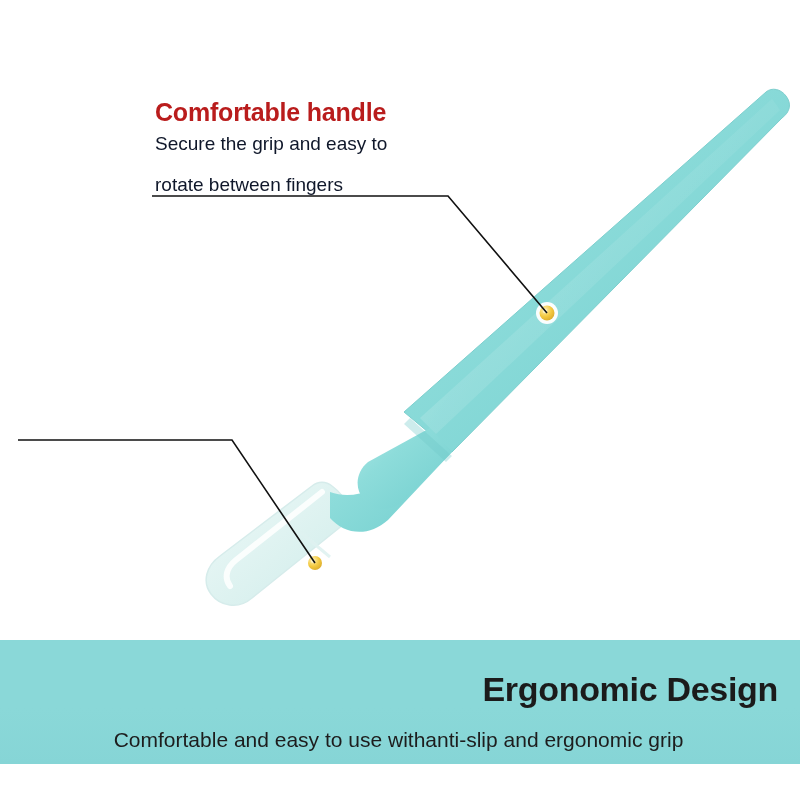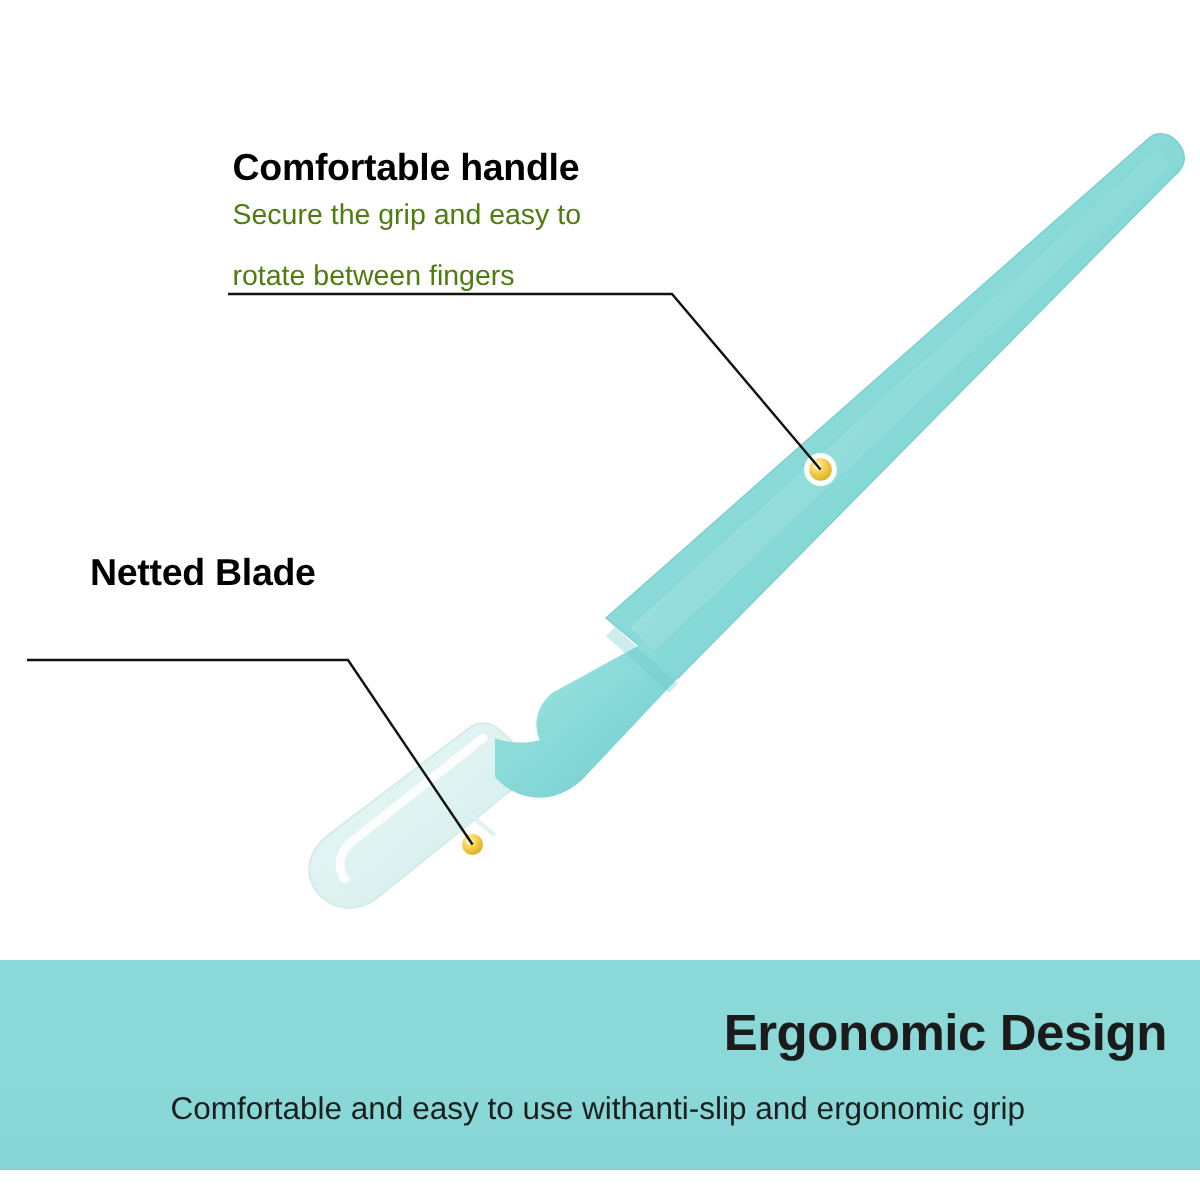--- a/index.html
+++ b/index.html
@@ -30,28 +30,28 @@
     overflow: hidden;
   }
 
   
   .callout {
     position: absolute;
   }
   .callout-title {
     font-size: 25px;
     font-weight: bold;
-    color: #000000;
+    color: #b91c1c;
     letter-spacing: -0.2px;
     white-space: nowrap;
     line-height: 1.15;
   }
   .callout-sub {
     font-size: 19px;
-    color: #4d7c0f;
+    color: #0f172a;
     line-height: 1.35;
     white-space: nowrap;
     margin-top: 4px;
   }
   #callout-handle {
     left: 155px;
     top: 98px;
   }
   #callout-blade {
     left: 60px;
@@ -67,21 +67,21 @@
     height: 640px;
     pointer-events: none;
   }
 
   
   #bottom-banner {
     position: absolute;
     left: 0;
     top: 640px;
     width: 800px;
-    height: 140px;
+    height: 124px;
     background: linear-gradient(180deg, #8ad8d8 0%, #8ad8d8 55%, #86d5d6 100%);
     box-sizing: border-box;
   }
   #banner-title {
     position: absolute;
     right: 22px;
     top: 30px;
     font-size: 34px;
     font-weight: bold;
     color: #1b1b1b;
@@ -171,21 +171,20 @@
     <polyline points="18,440 232,440 315,563" fill="none" stroke="#111111" stroke-width="1.6"></polyline>
   </svg>
 
   <div class="callout" id="callout-handle">
     <div class="callout-title">Comfortable handle</div>
     <div class="callout-sub">Secure the grip and easy to</div>
     <div class="callout-sub" style="margin-top:16px">rotate between fingers</div>
   </div>
 
   <div class="callout" id="callout-blade">
-    <div class="callout-title">Netted Blade</div>
   </div>
 
   <div id="bottom-banner">
     <div id="banner-title">Ergonomic Design</div>
     <div id="banner-sub">Comfortable and easy to use withanti-slip and ergonomic grip</div>
   </div>
 
 </div>
 
 </body></html>

